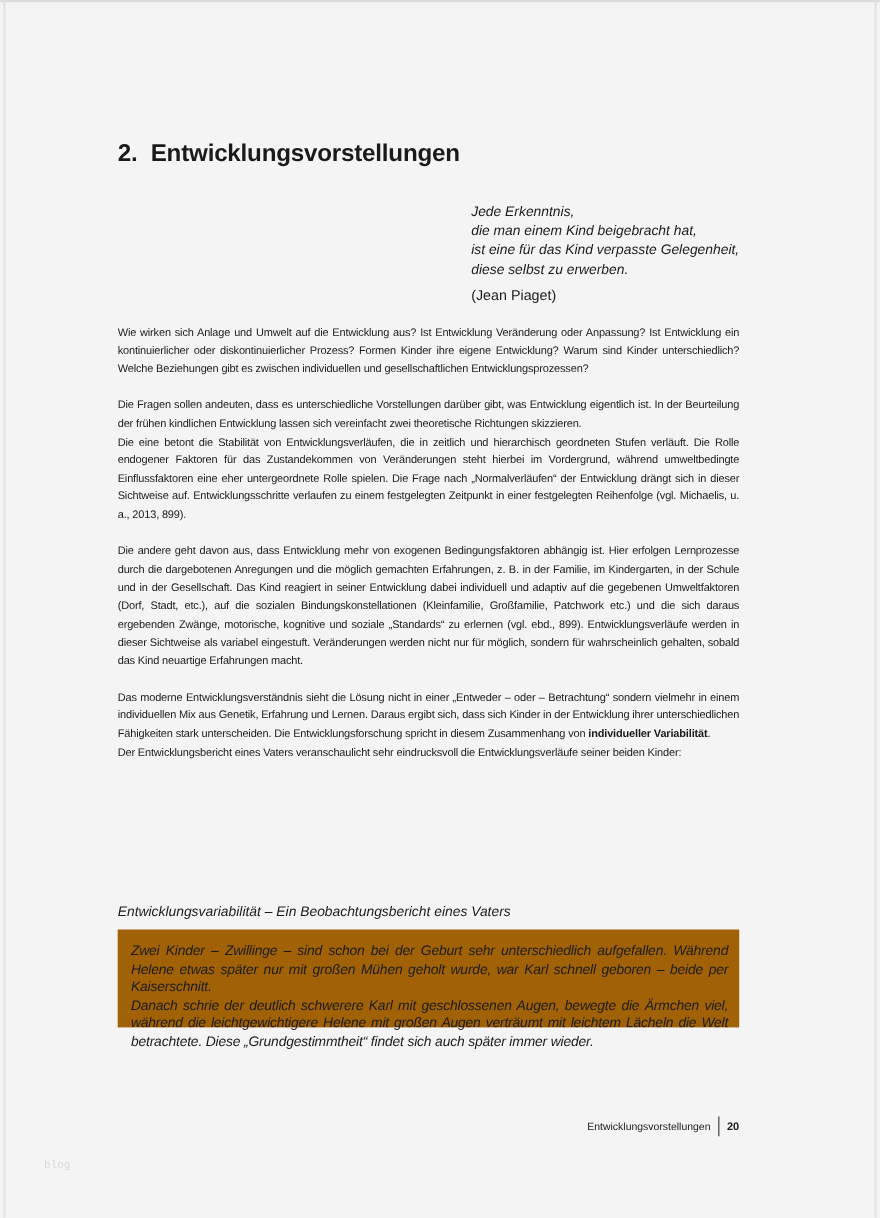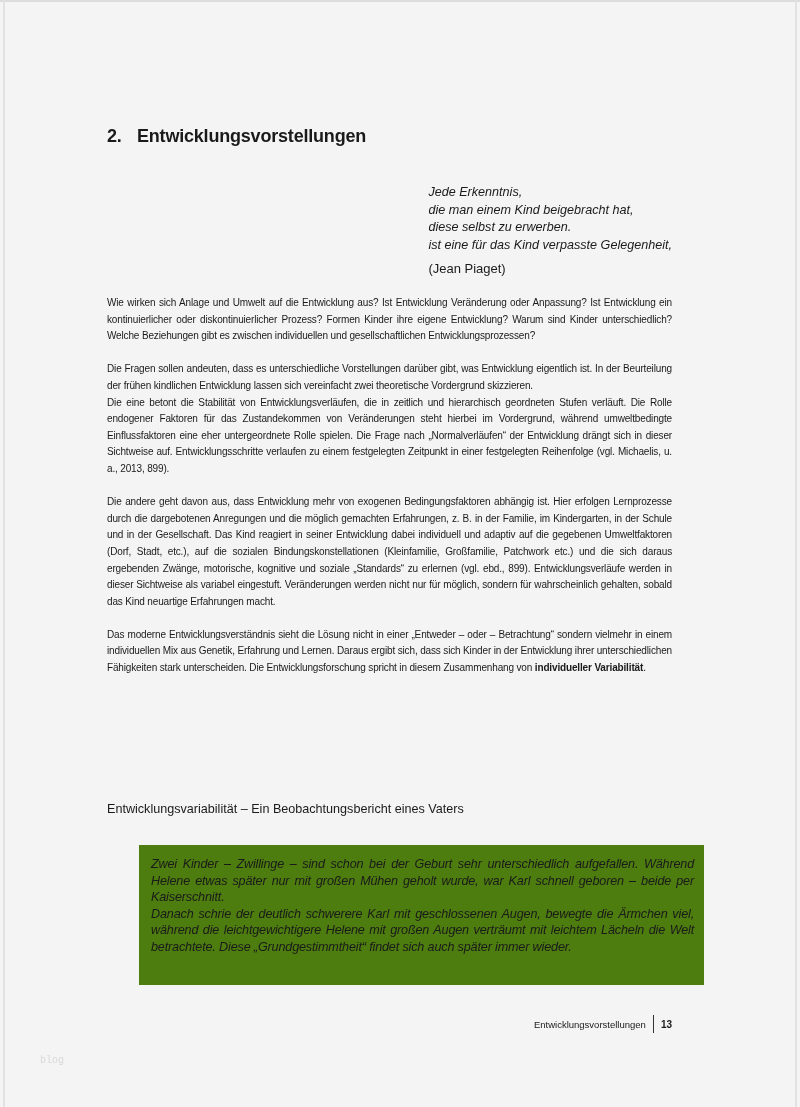--- a/index.html
+++ b/index.html
@@ -17,21 +17,21 @@
     .page {
       position: absolute;
       left: 107px;
       width: 565px;
       top: 0;
     }
     .heading {
       position: absolute;
       top: 126px;
       left: 0;
-      font-size: 18px;
+      font-size: 22px;
       font-weight: bold;
       letter-spacing: -0.2px;
       margin: 0;
     }
     .heading .num { display: inline-block; width: 30px; }
     .quote {
       position: absolute;
       top: 184px;
       right: 0;
       text-align: left;
@@ -52,40 +52,40 @@
       font-size: 10px;
       line-height: 16.6px;
       text-align: justify;
       letter-spacing: -0.15px;
     }
     .body p { margin: 0; }
     .body p.gap { margin-top: 16.6px; }
     .body b { font-weight: bold; }
     .box-title {
       position: absolute;
-      top: 802px;
+      top: 822px;
       left: 0;
+      font-style: italic;
       font-size: 12.6px;
       text-align: right;
     }
     .yellow-box {
       position: absolute;
       top: 845px;
       left: 0;
       width: 565px;
-      height: 140px;
-      background: #4d7c0f;
+      height: 89px;
+      background: #a16207;
       box-sizing: border-box;
       padding: 11px 10px 0 12px;
       font-style: italic;
       font-size: 12.6px;
       line-height: 16.6px;
       text-align: justify;
       letter-spacing: -0.15px;
-      margin-left: 32px;
     }
     .yellow-box p { margin: 0; }
     .footer {
       position: absolute;
       top: 1015px;
       right: 0;
       display: flex;
       align-items: center;
       font-size: 9.5px;
     }
@@ -110,40 +110,41 @@
 
 <div class="page">
 
   <h2 class="heading">
     <span class="num">2.</span><span>Entwicklungsvorstellungen</span>
   </h2>
 
   <div class="quote">
     <div>Jede Erkenntnis,</div>
     <div>die man einem Kind beigebracht hat,</div>
+    <div>ist eine für das Kind verpasste Gelegenheit,</div>
     <div>diese selbst zu erwerben.</div>
-    <div>ist eine für das Kind verpasste Gelegenheit,</div>
     <div class="quote-author">(Jean Piaget)</div>
   </div>
 
   <div class="body">
     <p>Wie wirken sich Anlage und Umwelt auf die Entwicklung aus? Ist Entwicklung Veränderung oder Anpassung? Ist Entwicklung ein kontinuierlicher oder diskontinuierlicher Prozess? Formen Kinder ihre eigene Entwicklung? Warum sind Kinder unterschiedlich? Welche Beziehungen gibt es zwischen individuellen und gesellschaftlichen Entwicklungsprozessen?</p>
-    <p class="gap">Die Fragen sollen andeuten, dass es unterschiedliche Vorstellungen darüber gibt, was Entwicklung eigentlich ist. In der Beurteilung der frühen kindlichen Entwicklung lassen sich vereinfacht zwei theoretische Vordergrund skizzieren.</p>
+    <p class="gap">Die Fragen sollen andeuten, dass es unterschiedliche Vorstellungen darüber gibt, was Entwicklung eigentlich ist. In der Beurteilung der frühen kindlichen Entwicklung lassen sich vereinfacht zwei theoretische Richtungen skizzieren.</p>
     <p>Die eine betont die Stabilität von Entwicklungsverläufen, die in zeitlich und hierarchisch geordneten Stufen verläuft. Die Rolle endogener Faktoren für das Zustandekommen von Veränderungen steht hierbei im Vordergrund, während umweltbedingte Einflussfaktoren eine eher untergeordnete Rolle spielen. Die Frage nach „Normalverläufen“ der Entwicklung drängt sich in dieser Sichtweise auf. Entwicklungsschritte verlaufen zu einem festgelegten Zeitpunkt in einer festgelegten Reihenfolge (vgl. Michaelis, u. a., 2013, 899).</p>
     <p class="gap">Die andere geht davon aus, dass Entwicklung mehr von exogenen Bedingungsfaktoren abhängig ist. Hier erfolgen Lernprozesse durch die dargebotenen Anregungen und die möglich gemachten Erfahrungen, z. B. in der Familie, im Kindergarten, in der Schule und in der Gesellschaft. Das Kind reagiert in seiner Entwicklung dabei individuell und adaptiv auf die gegebenen Umweltfaktoren (Dorf, Stadt, etc.), auf die sozialen Bindungskonstellationen (Kleinfamilie, Großfamilie, Patchwork etc.) und die sich daraus ergebenden Zwänge, motorische, kognitive und soziale „Standards“ zu erlernen (vgl. ebd., 899). Entwicklungsverläufe werden in dieser Sichtweise als variabel eingestuft. Veränderungen werden nicht nur für möglich, sondern für wahrscheinlich gehalten, sobald das Kind neuartige Erfahrungen macht.</p>
     <p class="gap"><span>Das moderne Entwicklungsverständnis sieht die Lösung nicht in einer „Entweder – oder – Betrachtung“ sondern vielmehr in einem individuellen Mix aus Genetik, Erfahrung und Lernen. Daraus ergibt sich, dass sich Kinder in der Entwicklung ihrer unterschiedlichen Fähigkeiten stark unterscheiden. Die Entwicklungsforschung spricht in diesem Zusammenhang von </span><b>individueller Variabilität</b><span>.</span></p>
+    <p>Der Entwicklungsbericht eines Vaters veranschaulicht sehr eindrucksvoll die Entwicklungsverläufe seiner beiden Kinder:</p>
   </div>
 
   <div class="box-title">Entwicklungsvariabilität – Ein Beobachtungsbericht eines Vaters</div>
 
   <div class="yellow-box">
     <p>Zwei Kinder – Zwillinge – sind schon bei der Geburt sehr unterschiedlich aufgefallen. Während Helene etwas später nur mit großen Mühen geholt wurde, war Karl schnell geboren – beide per Kaiserschnitt.</p>
     <p>Danach schrie der deutlich schwerere Karl mit geschlossenen Augen, bewegte die Ärmchen viel, während die leichtgewichtigere Helene mit großen Augen verträumt mit leichtem Lächeln die Welt betrachtete. Diese „Grundgestimmtheit“ findet sich auch später immer wieder.</p>
   </div>
 
   <div class="footer">
     <span>Entwicklungsvorstellungen</span>
     <span class="sep"></span>
-    <span class="pnum">13</span>
+    <span class="pnum">20</span>
   </div>
 </div>
 
 <div class="watermark">blog</div>
 
 </body></html>

